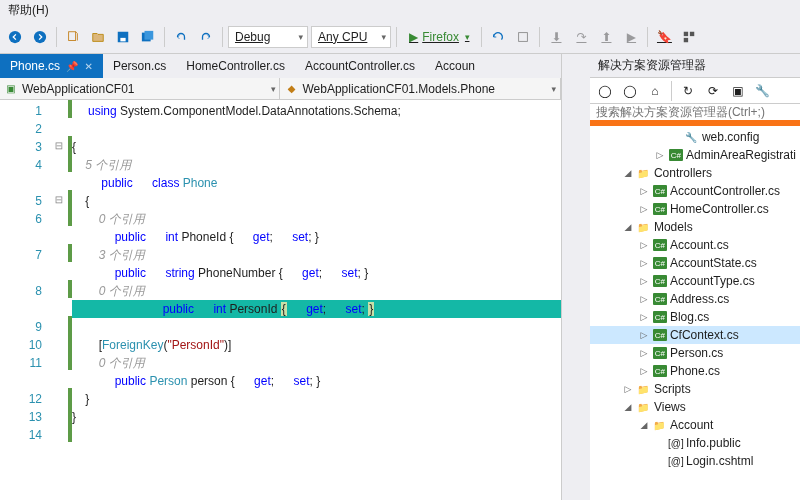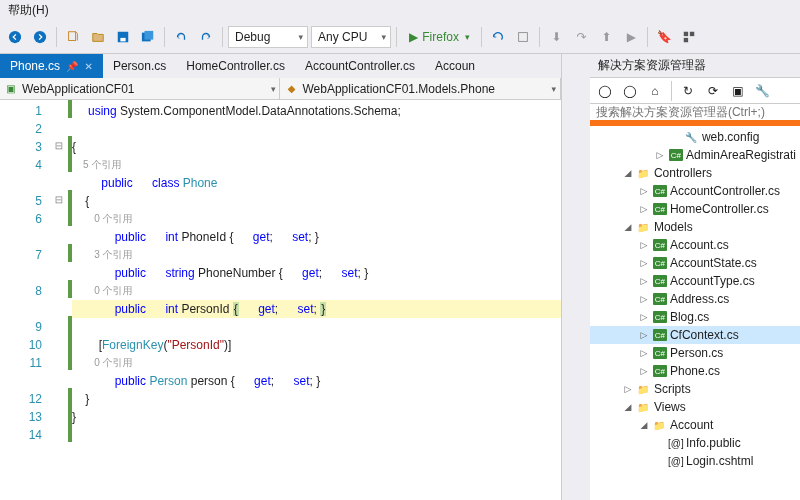--- a/index.html
+++ b/index.html
@@ -1,18 +1,18 @@
 <!DOCTYPE html>
 <html><head>
 <meta charset="utf-8">
 <style>
 * { margin:0; padding:0; box-sizing:border-box; font-family:"Microsoft YaHei","Segoe UI",sans-serif; font-size:12px; }
 body { background:#eeeef2; color:#1e1e1e; width:800px; height:500px; overflow:hidden; position:relative; }
 .menubar { height:20px; padding:8px 8px; color:#1e1e1e; display:flex; align-items:center; }
-.toolbar { height:34px; background:#eeeef2; border-bottom:1px solid #ccc; display:flex; align-items:center; padding:0 4px; gap:3px; }
+.toolbar { height:34px; background:#eeeef2; border-bottom:1px solid #ccc; display:flex; align-items:center; padding:0 4px; gap:3px;text-decoration:underline; }
 .tbtn { width:22px; height:22px; display:flex; align-items:center; justify-content:center; border-radius:2px; cursor:pointer; }
 .tsep { width:1px; height:20px; background:#ccc; margin:0 2px; }
 .tdrop { height:22px; border:1px solid #ccc; background:#fff; padding:0 18px 0 6px; display:flex; align-items:center; position:relative; min-width:80px; }
 .tdrop::after { content:"▾"; position:absolute; right:4px; font-size:9px; color:#666; }
 .play-btn { color:#388a34; display:flex; align-items:center; gap:4px; padding:0 6px; height:22px; border:1px solid transparent; }
 .main { display:flex; height:446px;gap:28px; }
 .editor-area { width:597px; display:flex; flex-direction:column; border-right:1px solid #ccc; }
 .tabs { height:24px; background:#eeeef2; display:flex; align-items:flex-end; overflow:hidden; }
 .tab { height:24px; padding:0 10px; display:flex; align-items:center; gap:6px; background:#eeeef2; color:#1e1e1e; cursor:pointer; white-space:nowrap; }
 .tab.active { background:#0e70c0; color:#fff; }
@@ -24,25 +24,25 @@
 .code { flex:1; background:#fff; display:flex; font-family:Consolas,monospace; font-size:13px; overflow:hidden; }
 .gutter { width:50px; background:#fff; color:#2b91af; text-align:right; padding:2px 8px 0 0; }
 .gutter div { height:18px; line-height:18px; }
 .marks { width:18px; background:#fff; }
 .marks div { height:18px; display:flex; align-items:center; justify-content:center; font-size:10px; color:#888; }
 .greenbar { width:4px; background:#fff; }
 .greenbar div { height:18px; }
 .gb { background:#5d9b47; }
 .codelines { flex:1; padding-top:2px; }
 .codelines > div { height:18px; line-height:18px; white-space:pre; }
-.hl { background:#fef9c3; }
+.hl { background:#14b8a6;padding-left:48px; }
 .kw { color:#0000ff;margin-left:16px; }
 .type { color:#2b91af; }
 .str { color:#a31515; }
-.ref { color:#999; font-size:10px; }
+.ref { color:#999; font-size:12px;font-style:italic; }
 .brace-hl { background:#c8e0a8; padding:0 1px; }
 .solution { flex:1; background:#fff; display:flex; flex-direction:column; }
 .sol-title { height:24px; background:#eeeef2; border-bottom:1px solid #ccc; padding:0 8px; display:flex; align-items:center; font-size:12px; }
 .sol-tb { height:26px; border-bottom:1px solid #ccc; display:flex; align-items:center; padding:0 4px; gap:3px; }
 .sol-search { height:22px; border-bottom:6px solid #f97316; }
 .sol-search input { width:100%; height:100%; border:none; padding:0 6px; outline:none; color:#999; font-size:12px; }
 .tree { flex:1; overflow:auto; padding:2px 0; }
 .node { height:18px; display:flex; align-items:center; gap:3px; cursor:pointer; padding-right:4px; white-space:nowrap; }
 .node.sel { background:#cce8ff; }
 .exp { width:12px; text-align:center; font-size:9px; color:#666; flex-shrink:0; }

